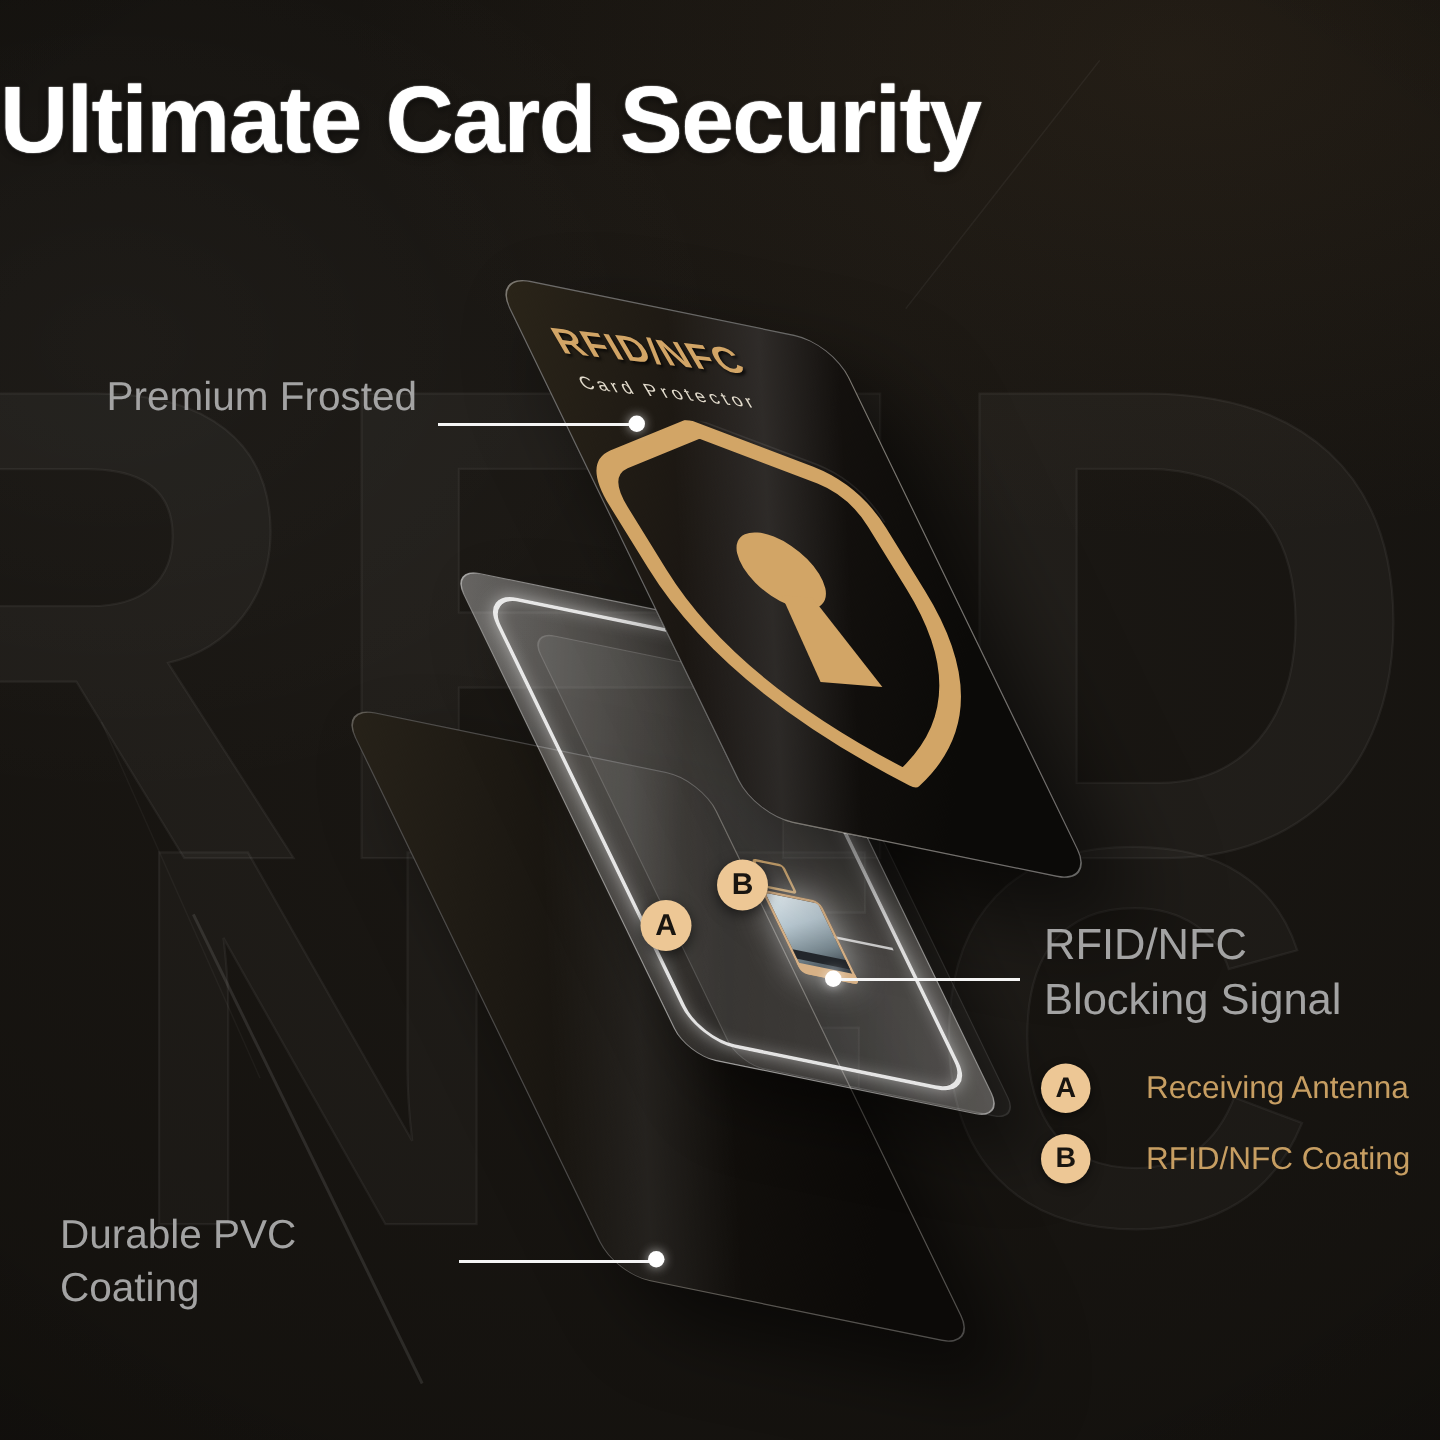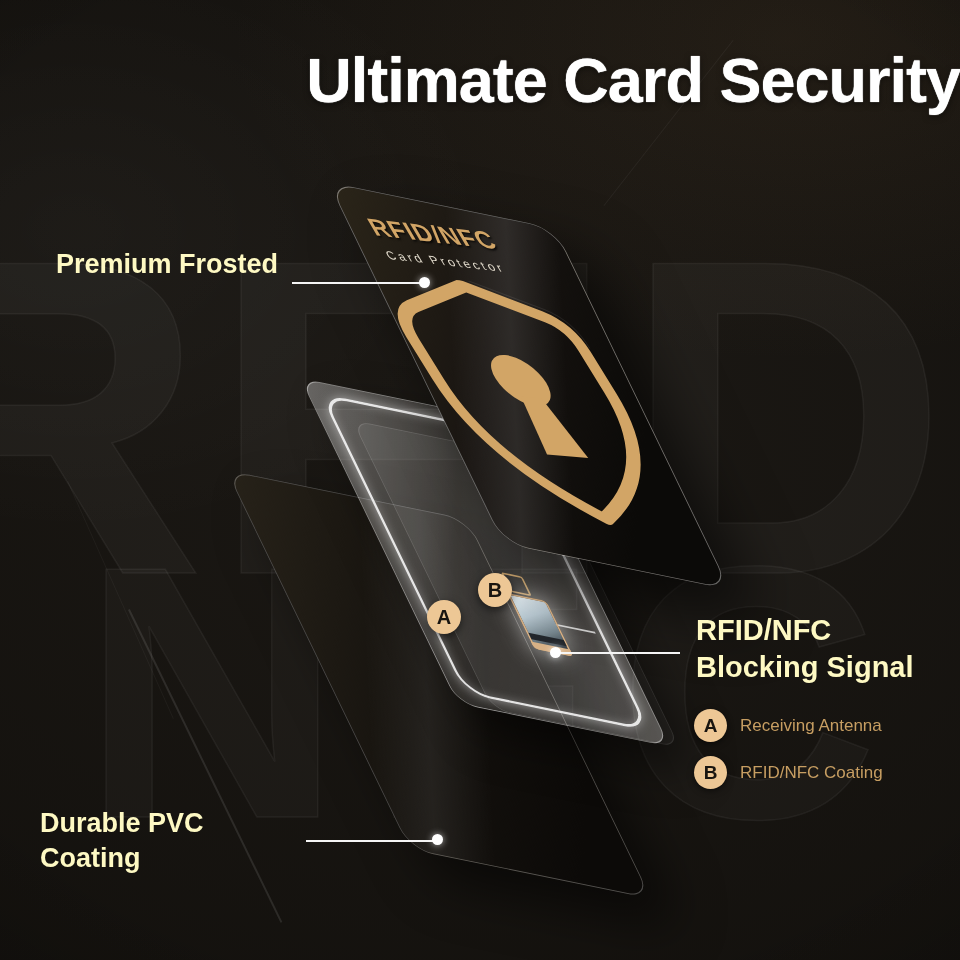--- a/index.html
+++ b/index.html
@@ -106,35 +106,35 @@
   .lead { position:absolute; height:2px; background:#f5f5f5; z-index:11; }
   #lead-frosted { left:292px; top:282px; width:130px; }
   #lead-blocking { left:558px; top:652px; width:122px; }
   #lead-pvc { left:306px; top:840px; width:130px; }
   .lead-dot { position:absolute; width:11px; height:11px; border-radius:50%;
     background:#fff; box-shadow:0 0 7px rgba(255,255,255,0.65); z-index:11; }
   #dot-frosted { left:419px; top:277px; }
   #dot-blocking { left:550px; top:647px; }
   #dot-pvc { left:432px; top:834px; }
   
-  .label { position:absolute; color:#fef9c3; font-weight:700; z-index:12; }
+  .label { position:absolute; color:#a3a3a3; font-weight:400; z-index:12; }
   #label-frosted { left:26px; top:247px; width:252px; text-align:right; font-size:27px; line-height:34px; }
   #label-blocking { left:696px; top:612px; font-size:29px; line-height:37px; }
   #label-pvc { left:40px; top:806px; width:252px; font-size:27px; line-height:35px; }
   
   .legend-row { position:absolute; left:694px; display:flex; align-items:center; gap:13px; z-index:12; }
   #legend-a { top:709px; }
   #legend-b { top:756px; }
   .legend-badge { flex:none; width:33px; height:33px; border-radius:50%;
     background:var(--badge_fill,#edc795); color:#191510; font-weight:700; font-size:19px;
     display:flex; align-items:center; justify-content:center; box-shadow:0 2px 6px rgba(0,0,0,0.5); }
-  .legend-text { color:var(--legend_text,#c79e62); font-size:17px; line-height:26px; }
+  .legend-text { color:var(--legend_text,#c79e62); font-size:21px; line-height:26px;margin-left:24px; }
   
   .title {
-    position:absolute; left:0; top:44px; width:100%; text-align:right; z-index:12;
+    position:absolute; left:0; top:44px; width:100%; text-align:left; z-index:12;
     color:#fff; font-size:63px; font-weight:700; letter-spacing:-1px;
     text-shadow:0 0 1px #fff, 0 2px 6px rgba(0,0,0,0.5);
   }
 </style>
 </head>
 <body>
 
 <div class="stage">
 
   <div class="bg"></div>

